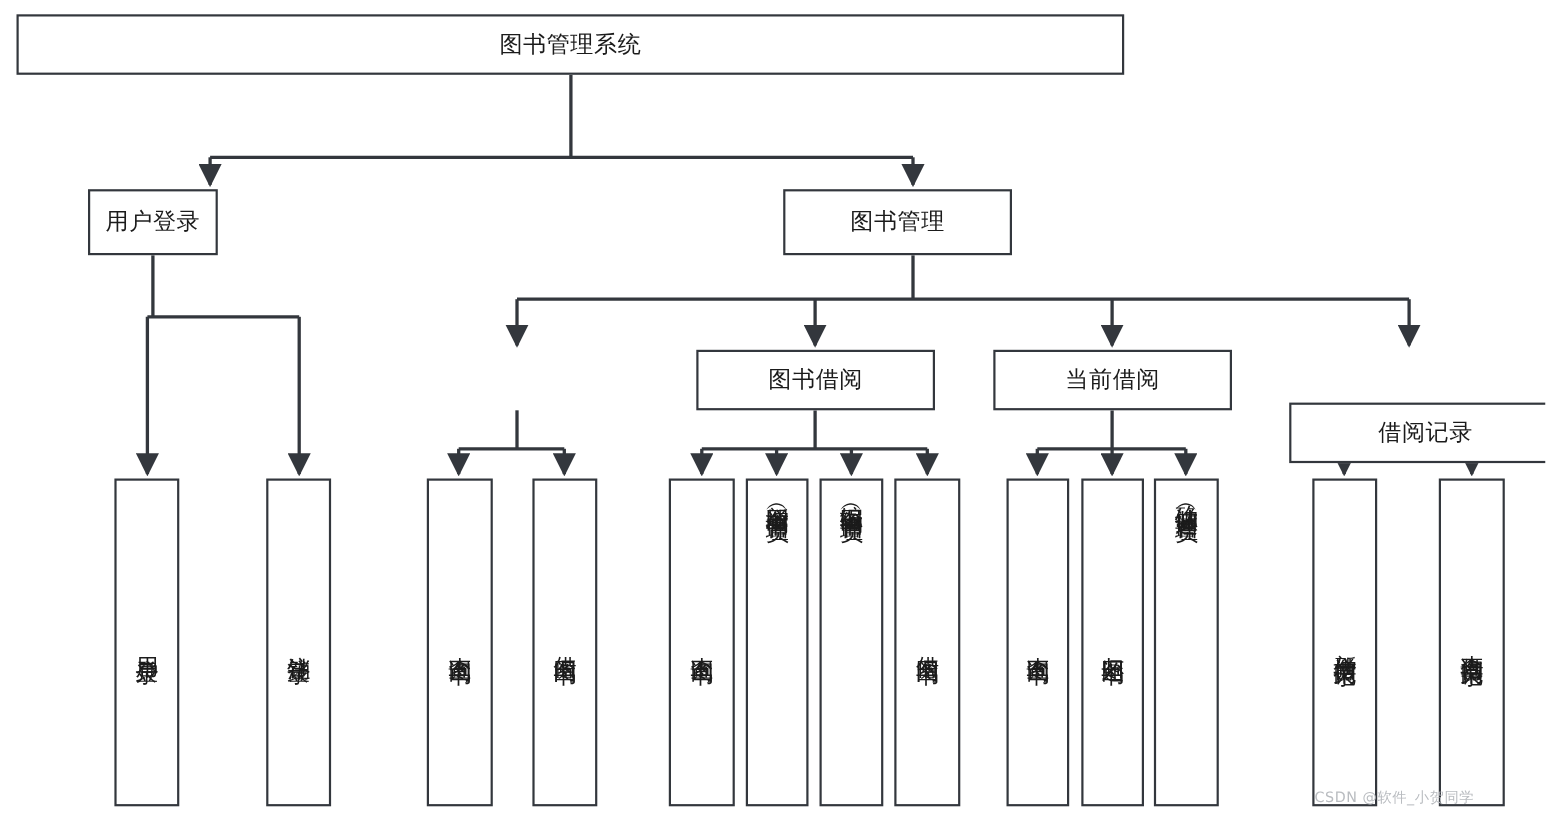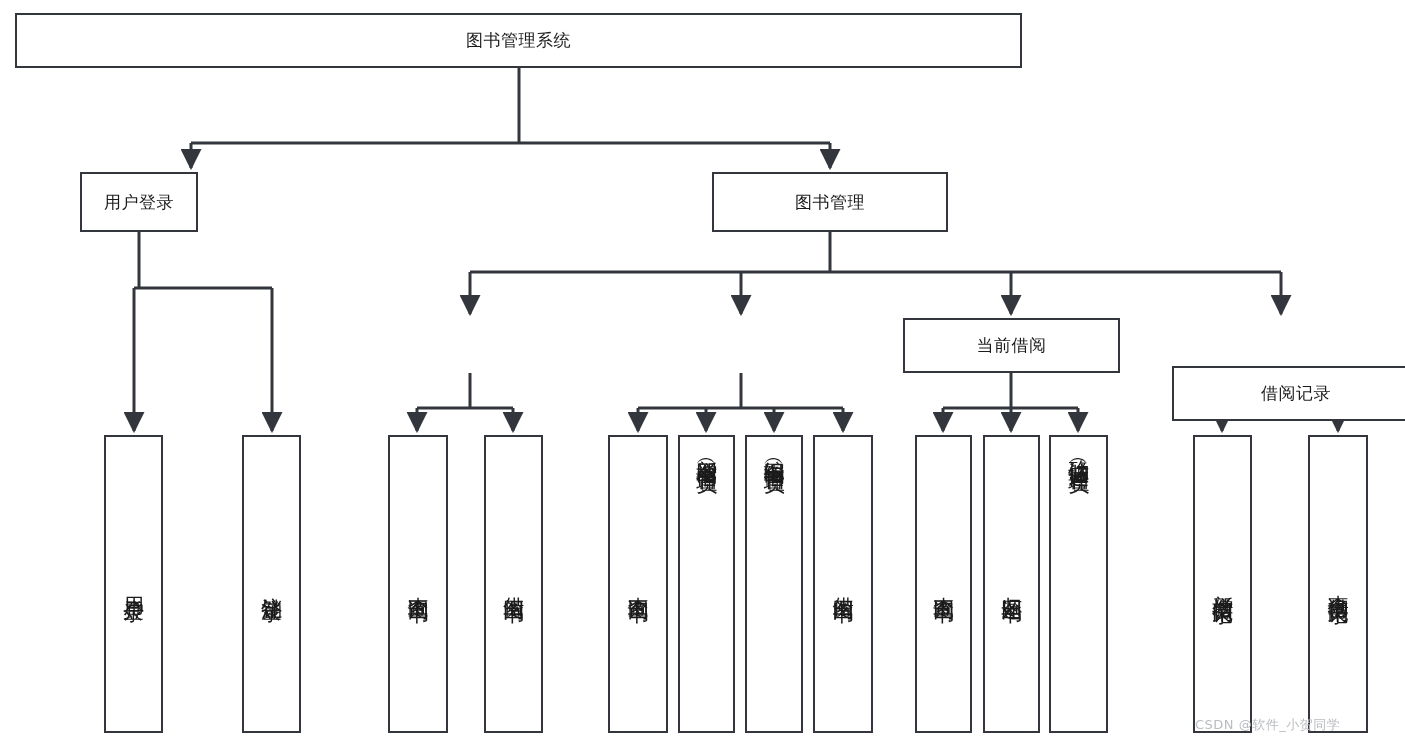--- a/index.html
+++ b/index.html
@@ -28,21 +28,21 @@
     position: absolute;
     box-sizing: border-box;
     background: #ffffff;
     border: 2px solid #33373d;
     display: flex;
     align-items: center;
     justify-content: center;
     overflow: hidden;
   }
   .node-label-h {
-    font-size: 17px;
+    font-size: 21px;
     line-height: 1.1;
     color: #1b1b1b;
     letter-spacing: 0.5px;
     white-space: nowrap;
     text-align: center;
   }
   .node-label-v {
     font-size: 21px;
     line-height: 1.35;
     color: #1b1b1b;
@@ -127,24 +127,27 @@
     </g>
   </svg>
 
   <div class="node-box" style="left:15px; top:13px; width:1007px; height:55px;">
     <span class="node-label-h">图书管理系统</span>
   </div>
 
   <div class="node-box" style="left:80px; top:172px; width:118px; height:60px;">
     <span class="node-label-h">用户登录</span>
   </div>
-  <div class="node-box" style="left:712px; top:172px; width:236px; height:60px;">
+  <div class="node-box" style="left:712px; top:172px; width:208px; height:60px;">
     <span class="node-label-h">图书管理</span>
   </div>
 
+  <div class="node-box" style="left:633px; top:318px; width:217px; height:55px;">
+    <span class="node-label-h">图书借阅</span>
+  </div>
   <div class="node-box" style="left:903px; top:318px; width:217px; height:55px;">
     <span class="node-label-h">当前借阅</span>
   </div>
   <div class="node-box" style="left:1172px; top:318px; width:248px; height:55px;margin-top:48px;">
     <span class="node-label-h">借阅记录</span>
   </div>
 
   <div class="node-box leaf-box centered" style="left:104px; top:435px; width:59px; height:298px;">
     <span class="node-label-v">用户登录</span>
   </div>

